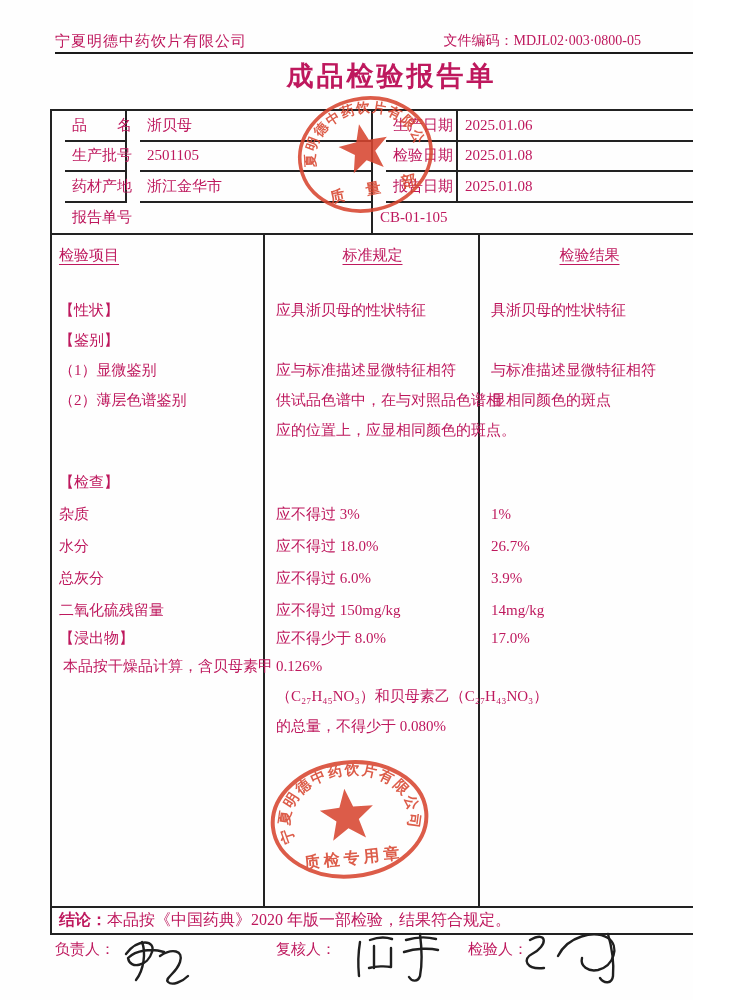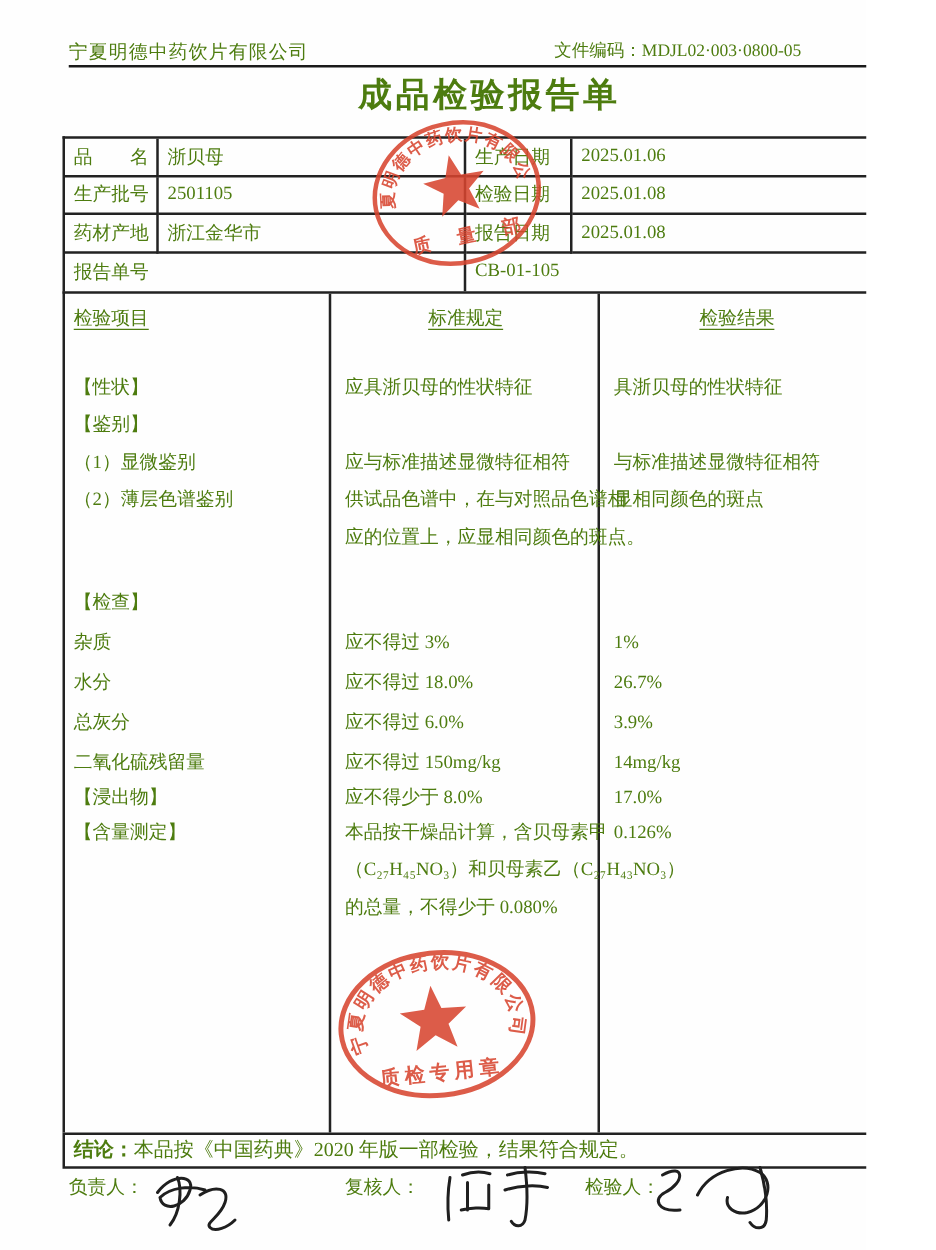--- a/index.html
+++ b/index.html
@@ -1,34 +1,34 @@
 <!DOCTYPE html>
 <html><head>
 <meta charset="utf-8">
 <style>
   html,body{margin:0;padding:0;background:#ffffff;}
   .page{
     position:relative;width:693px;height:1000px;background:#fefefe;overflow:hidden;
-    font-family:"Liberation Serif","DejaVu Serif",serif;color:#4d7c0f;
+    font-family:"Liberation Serif","DejaVu Serif",serif;color:#be185d;
   }
   .abs{position:absolute;}
   
   .company{left:55px;top:32px;font-size:15px;letter-spacing:1px;}
   .doccode{top:32px;right:52px;font-size:14px;}
   .headrule{left:55px;top:52px;width:641px;height:2px;background:#1a1a1a;}
   .title{left:17px;top:58px;width:749px;text-align:center;font-size:27px;font-weight:bold;letter-spacing:3px;}
   
   .info-table{
     left:50px;top:109px;width:651px;height:124px;box-sizing:border-box;
     border:2px solid #222;border-bottom:none;
     display:grid;grid-template-columns:75px 246px 85px 1fr;grid-template-rows:repeat(4,1fr);
     font-size:15px;
   }
   .cell{box-sizing:border-box;display:flex;align-items:center;padding:0 0 0 7px;white-space:pre;}
-  .b-r{border-right:2px solid #222;}
+  .b-r{border-right:2px solid #222;margin-left:13px;}
   .b-b{border-bottom:2px solid #222;}
   .span2{grid-column:span 2;}
   
   .results-table{
     left:50px;top:233px;width:651px;height:673px;box-sizing:border-box;
     border:2px solid #222;border-bottom:none;font-size:15px;
   }
   .vline{position:absolute;top:0;bottom:0;width:2px;background:#222;}
   .v1{left:211px;} .v2{left:426px;}
   .rrow{position:absolute;left:0;width:647px;display:grid;grid-template-columns:213px 215px 1fr;height:24px;line-height:24px;white-space:pre;}
@@ -96,21 +96,21 @@
     <div class="rrow" style="top:93px"><div class="c1">【鉴别】</div><div class="c2"></div><div class="c3"></div></div>
     <div class="rrow" style="top:123px"><div class="c1">（1）显微鉴别</div><div class="c2">应与标准描述显微特征相符</div><div class="c3">与标准描述显微特征相符</div></div>
     <div class="rrow" style="top:153px"><div class="c1">（2）薄层色谱鉴别</div><div class="c2">供试品色谱中，在与对照品色谱相</div><div class="c3">显相同颜色的斑点</div></div>
     <div class="rrow" style="top:183px"><div class="c1"></div><div class="c2">应的位置上，应显相同颜色的斑点。</div><div class="c3"></div></div>
     <div class="rrow" style="top:235px"><div class="c1">【检查】</div><div class="c2"></div><div class="c3"></div></div>
     <div class="rrow" style="top:267px"><div class="c1">杂质</div><div class="c2">应不得过 3%</div><div class="c3">1%</div></div>
     <div class="rrow" style="top:299px"><div class="c1">水分</div><div class="c2">应不得过 18.0%</div><div class="c3">26.7%</div></div>
     <div class="rrow" style="top:331px"><div class="c1">总灰分</div><div class="c2">应不得过 6.0%</div><div class="c3">3.9%</div></div>
     <div class="rrow" style="top:363px"><div class="c1">二氧化硫残留量</div><div class="c2">应不得过 150mg/kg</div><div class="c3">14mg/kg</div></div>
     <div class="rrow" style="top:391px"><div class="c1">【浸出物】</div><div class="c2">应不得少于 8.0%</div><div class="c3">17.0%</div></div>
-    <div class="rrow" style="top:419px"><div class="c1">【含量测定】</div><div class="c2">本品按干燥品计算，含贝母素甲</div><div class="c3">0.126%</div></div>
+    <div class="rrow" style="top:419px"><div class="c2">本品按干燥品计算，含贝母素甲</div><div class="c3">0.126%</div></div>
     <div class="rrow" style="top:449px"><div class="c1"></div><div class="c2">（C₂₇H₄₅NO₃）和贝母素乙（C₂₇H₄₃NO₃）</div><div class="c3"></div></div>
     <div class="rrow" style="top:479px"><div class="c1"></div><div class="c2">的总量，不得少于 0.080%</div><div class="c3"></div></div>
   </div>
 
   <div class="abs conclusion">
     <b>结论：</b><span>本品按《中国药典》2020 年版一部检验，结果符合规定。</span>
   </div>
 
   <div class="abs sigline f1">负责人：</div>
   <div class="abs sigline f2">复核人：</div>

